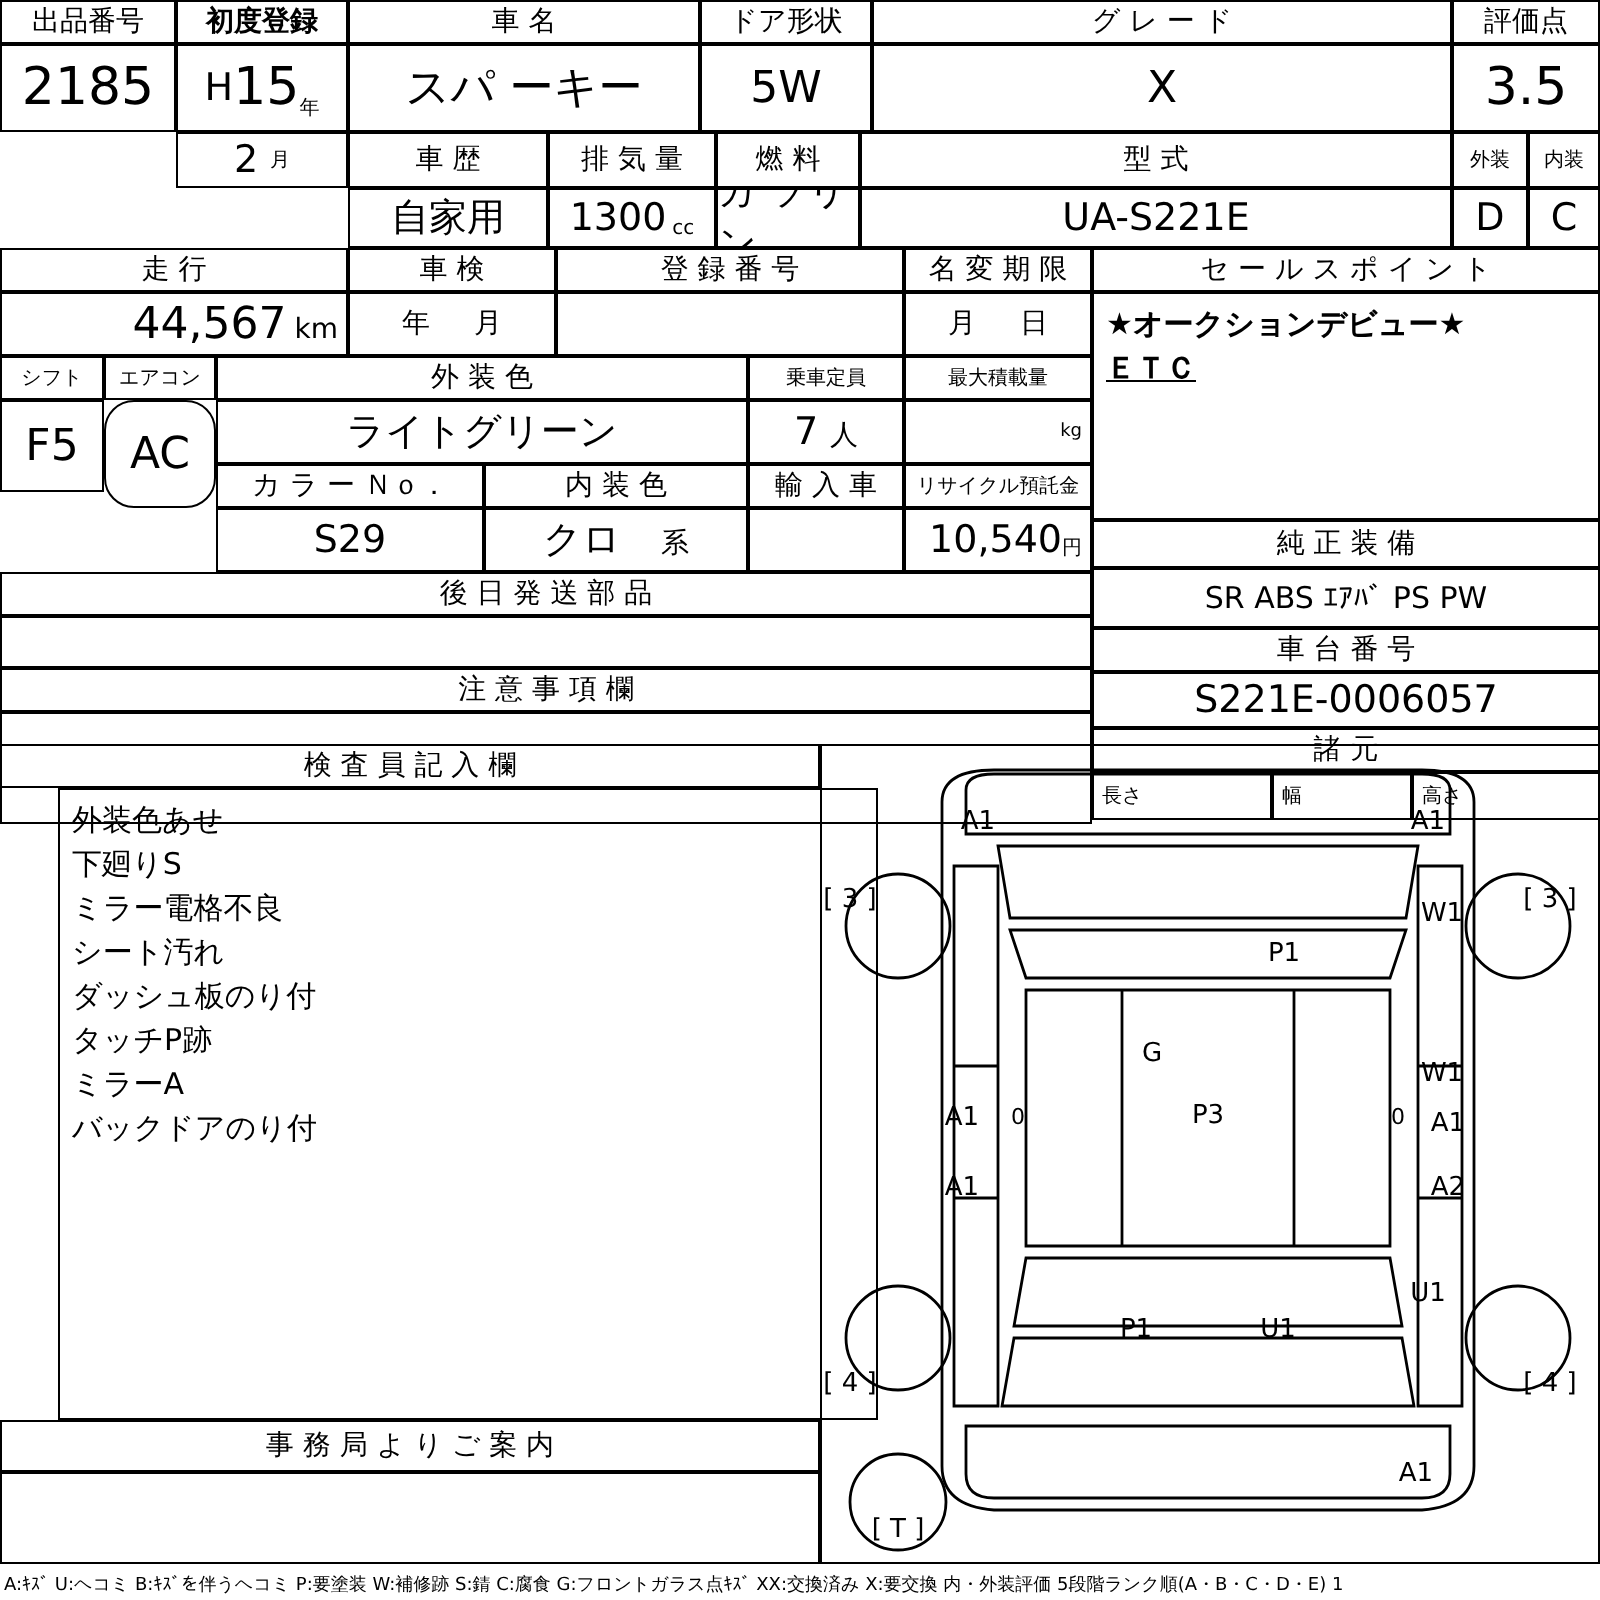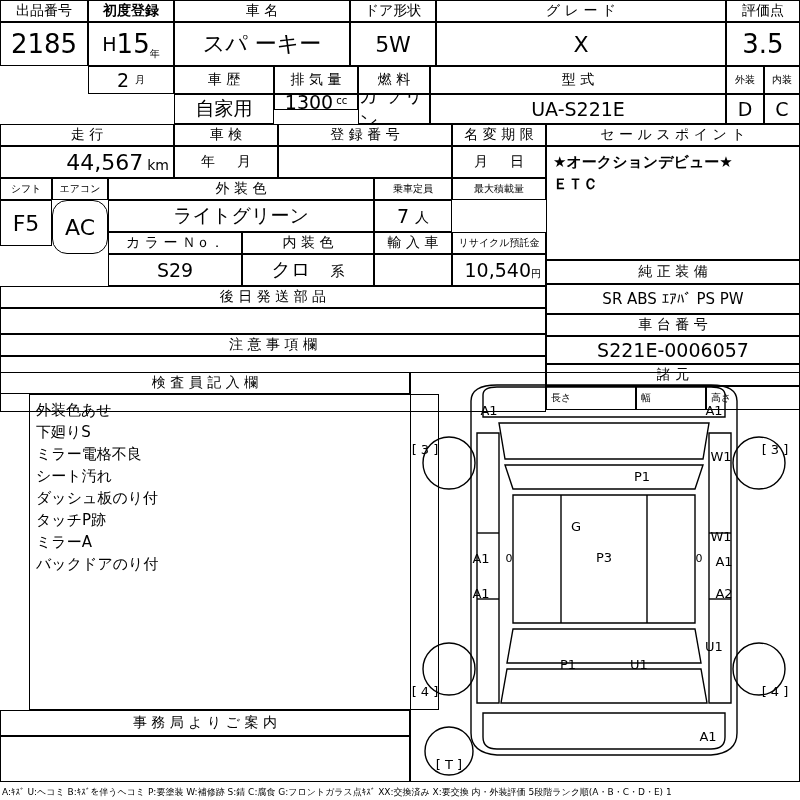--- a/index.html
+++ b/index.html
@@ -61,21 +61,21 @@
   <div class="cell val-xl" style="left:726px;top:22px;width:74px;height:44px;">3.5</div>
 
   <div class="cell lbl" style="left:174px;top:66px;width:100px;height:28px;">車 歴</div>
   <div class="cell lbl" style="left:274px;top:66px;width:84px;height:28px;">排 気 量</div>
   <div class="cell lbl" style="left:358px;top:66px;width:72px;height:28px;">燃 料</div>
   <div class="cell lbl" style="left:430px;top:66px;width:296px;height:28px;">型 式</div>
   <div class="cell lbl-sm" style="left:726px;top:66px;width:38px;height:28px;">外装</div>
   <div class="cell lbl-sm" style="left:764px;top:66px;width:36px;height:28px;">内装</div>
 
   <div class="cell val" style="left:174px;top:94px;width:100px;height:30px;">自家用</div>
-  <div class="cell" style="left:274px;top:94px;width:84px;height:16px;align-items:center;">
+  <div class="cell" style="left:274px;top:94px;width:84px;height:30px;align-items:center;">
     <span class="val">1300</span>
     <span class="sub" style="align-self:flex-end;padding-bottom:3px;padding-left:3px;">cc</span>
   </div>
   <div class="cell val" style="left:358px;top:94px;width:72px;height:30px;">ガ ソリン</div>
   <div class="cell val" style="left:430px;top:94px;width:296px;height:30px;">UA-S221E</div>
   <div class="cell val" style="left:726px;top:94px;width:38px;height:30px;">D</div>
   <div class="cell val" style="left:764px;top:94px;width:36px;height:30px;">C</div>
 
   <div class="cell lbl" style="left:0;top:124px;width:174px;height:22px;">走 行</div>
   <div class="cell right" style="left:0;top:146px;width:174px;height:32px;">
@@ -94,35 +94,38 @@
 
   <div class="cell lbl" style="left:452px;top:124px;width:94px;height:22px;">名 変 期 限</div>
   <div class="cell" style="left:452px;top:146px;width:94px;height:32px;">
     <span class="lbl" style="padding-right:22px;">月</span>
     <span class="lbl">日</span>
   </div>
 
   <div class="cell lbl" style="left:546px;top:124px;width:254px;height:22px;">セ ー ル ス ポ イ ン ト</div>
   <div class="cell" style="left:546px;top:146px;width:254px;height:114px;flex-direction:column;align-items:flex-start;justify-content:flex-start;padding:4px 0 0 6px;">
     <div class="rowtxt bold" style="line-height:22px;">★オークションデビュー★</div>
-    <div class="rowtxt bold" style="line-height:22px;">ＥＴＣ</div>
+    <div class="rowtxt bold" style="line-height:22px;text-decoration:underline;">ＥＴＣ</div>
   </div>
 
   <div class="cell lbl-sm" style="left:0;top:178px;width:52px;height:22px;">シフト</div>
   <div class="cell lbl-sm" style="left:52px;top:178px;width:56px;height:22px;">エアコン</div>
   <div class="cell lbl" style="left:108px;top:178px;width:266px;height:22px;">外 装 色</div>
   <div class="cell lbl-sm" style="left:374px;top:178px;width:78px;height:22px;">乗車定員</div>
   <div class="cell lbl-sm" style="left:452px;top:178px;width:94px;height:22px;">最大積載量</div>
 
   <div class="cell val-lg" style="left:0;top:200px;width:52px;height:46px;">F5</div>
   <div class="cell val-lg" style="left:52px;top:200px;width:56px;height:54px;border-radius:15px;">AC</div>
   <div class="cell val" style="left:108px;top:200px;width:266px;height:32px;">ライトグリーン</div>
   <div class="cell" style="left:374px;top:200px;width:78px;height:32px;">
     <span class="val">7</span>
     <span class="lbl" style="align-self:flex-end;padding-bottom:4px;padding-left:6px;">人</span>
+  </div>
+  <div class="cell right" style="left:452px;top:200px;width:94px;height:32px;">
+    <span class="tiny">kg</span>
   </div>
 
   <div class="cell lbl" style="left:108px;top:232px;width:134px;height:22px;">カ ラ ー Ｎｏ．</div>
   <div class="cell lbl" style="left:242px;top:232px;width:132px;height:22px;">内 装 色</div>
   <div class="cell lbl" style="left:374px;top:232px;width:78px;height:22px;">輸 入 車</div>
   <div class="cell lbl-sm" style="left:452px;top:232px;width:94px;height:22px;">リサイクル預託金</div>
 
   <div class="cell val" style="left:108px;top:254px;width:134px;height:32px;">S29</div>
   <div class="cell" style="left:242px;top:254px;width:132px;height:32px;">
     <span class="val">クロ</span>

